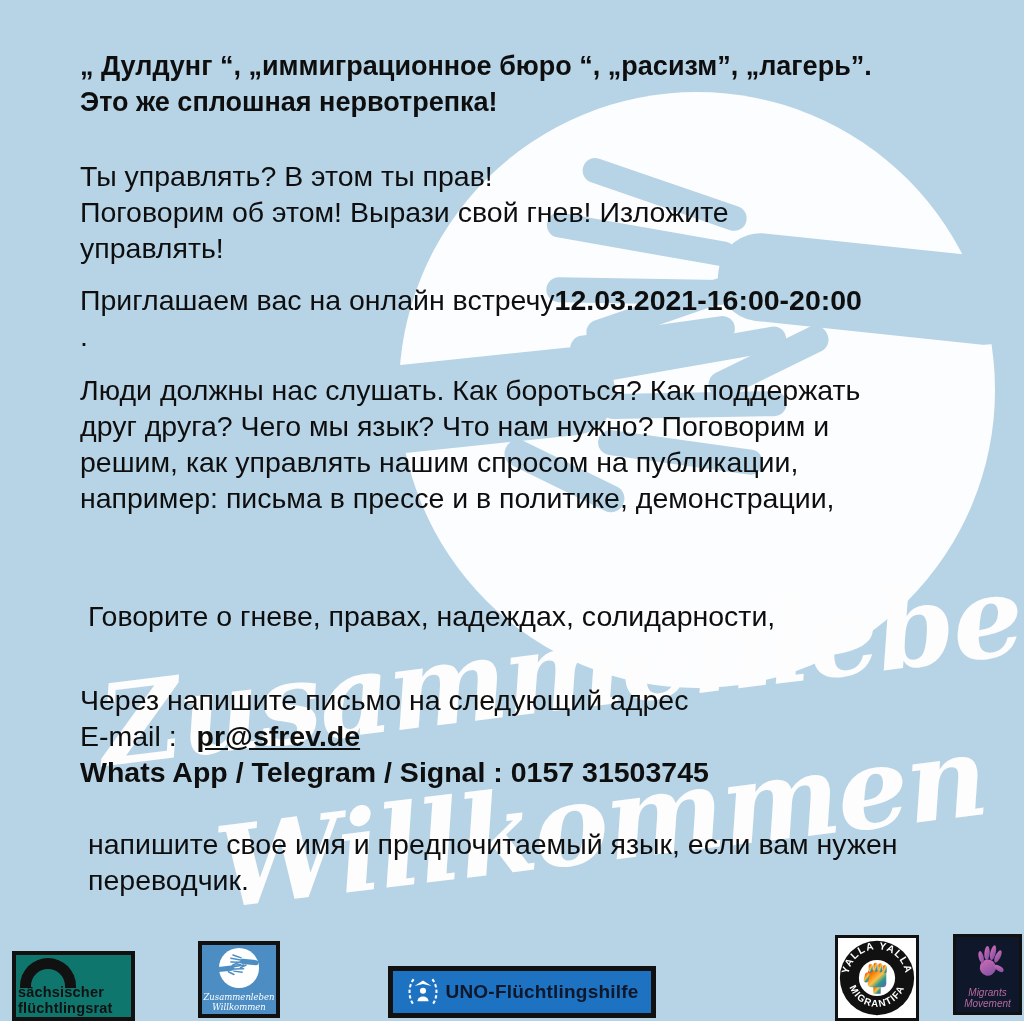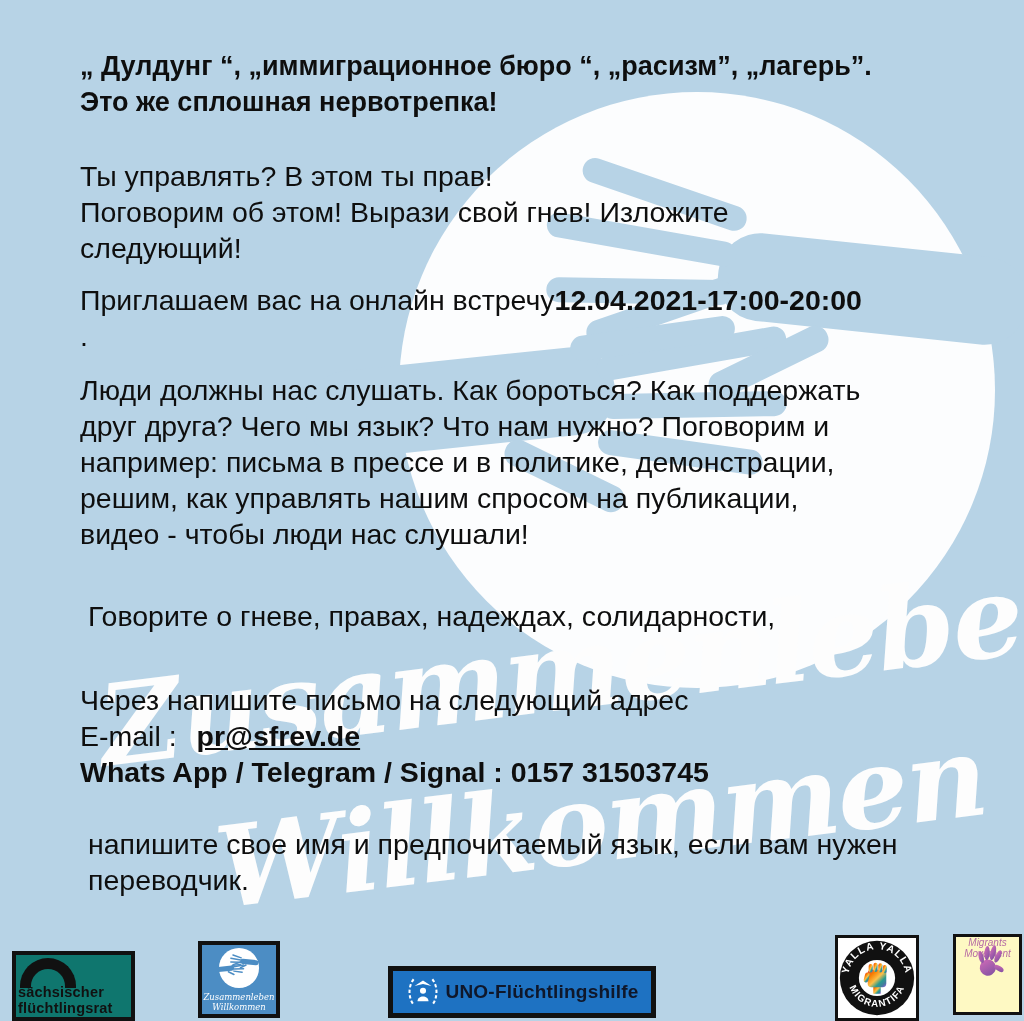--- a/index.html
+++ b/index.html
@@ -81,22 +81,22 @@
   .uno-label{color:#0f172a;font-weight:bold;font-size:19px;letter-spacing:0.2px;white-space:nowrap;}
   
   .logo-yalla{
     left:835px;top:935px;width:84px;height:86px;
     background:#fff;border:3px solid #111;
     display:flex;align-items:center;justify-content:center;
   }
   
   .logo-mig{
     left:953px;top:934px;width:69px;height:81px;
-    background:#fef9c3;border:3px solid #111;
-    display:flex;flex-direction:column;align-items:center;
+    background:#0f172a;border:3px solid #111;
+    display:flex;flex-direction:column;align-items:center;justify-content:flex-end;
   }
   .mig-text{
     color:#b66ba4;font-size:10px;line-height:11px;text-align:center;
     font-style:italic;margin-bottom:3px;white-space:nowrap;
   }
   .mig-hand{position:absolute;top:4px;left:14px;}
 </style>
 </head>
 <body>
 
@@ -126,34 +126,33 @@
   <div class="content">
 
     <p class="para heading">
       <span class="ln">„ Дулдунг “, „иммиграционное бюро “, „расизм”, „лагерь”.</span>
       <span class="ln">Это же сплошная нервотрепка!</span>
     </p>
 
     <p class="para p-anger">
       <span class="ln"> Ты управлять? В этом ты прав!</span>
       <span class="ln">Поговорим об этом! Вырази свой гнев! Изложите</span>
-      <span class="ln">следующий!</span>
+      <span class="ln">управлять!</span>
     </p>
 
     <p class="para p-invite">
-      <span class="ln"><span>Приглашаем вас на онлайн встречу</span><b>12.04.2021-17:00-20:00</b></span>
+      <span class="ln"><span>Приглашаем вас на онлайн встречу</span><b>12.03.2021-16:00-20:00</b></span>
       <span class="ln">.</span>
     </p>
 
     <p class="para p-discussion">
       <span class="ln">Люди должны нас слушать. Как бороться? Как поддержать</span>
       <span class="ln">друг друга? Чего мы язык? Что нам нужно? Поговорим и</span>
+      <span class="ln">решим, как управлять нашим спросом на публикации,</span>
       <span class="ln">например: письма в прессе и в политике, демонстрации,</span>
-      <span class="ln">решим, как управлять нашим спросом на публикации,</span>
-      <span class="ln">видео - чтобы люди нас слушали!</span>
     </p>
 
     <p class="para p-topics">
       <span class="ln">Говорите о гневе, правах, надеждах, солидарности,</span>
     </p>
 
     <p class="para p-contact">
       <span class="ln">Через напишите письмо на следующий адрес</span>
       <span class="ln email-line"><span>E-mail :</span><a class="email">pr@sfrev.de</a></span>
       <span class="ln bold-line">Whats App / Telegram / Signal : 0157 31503745</span>

